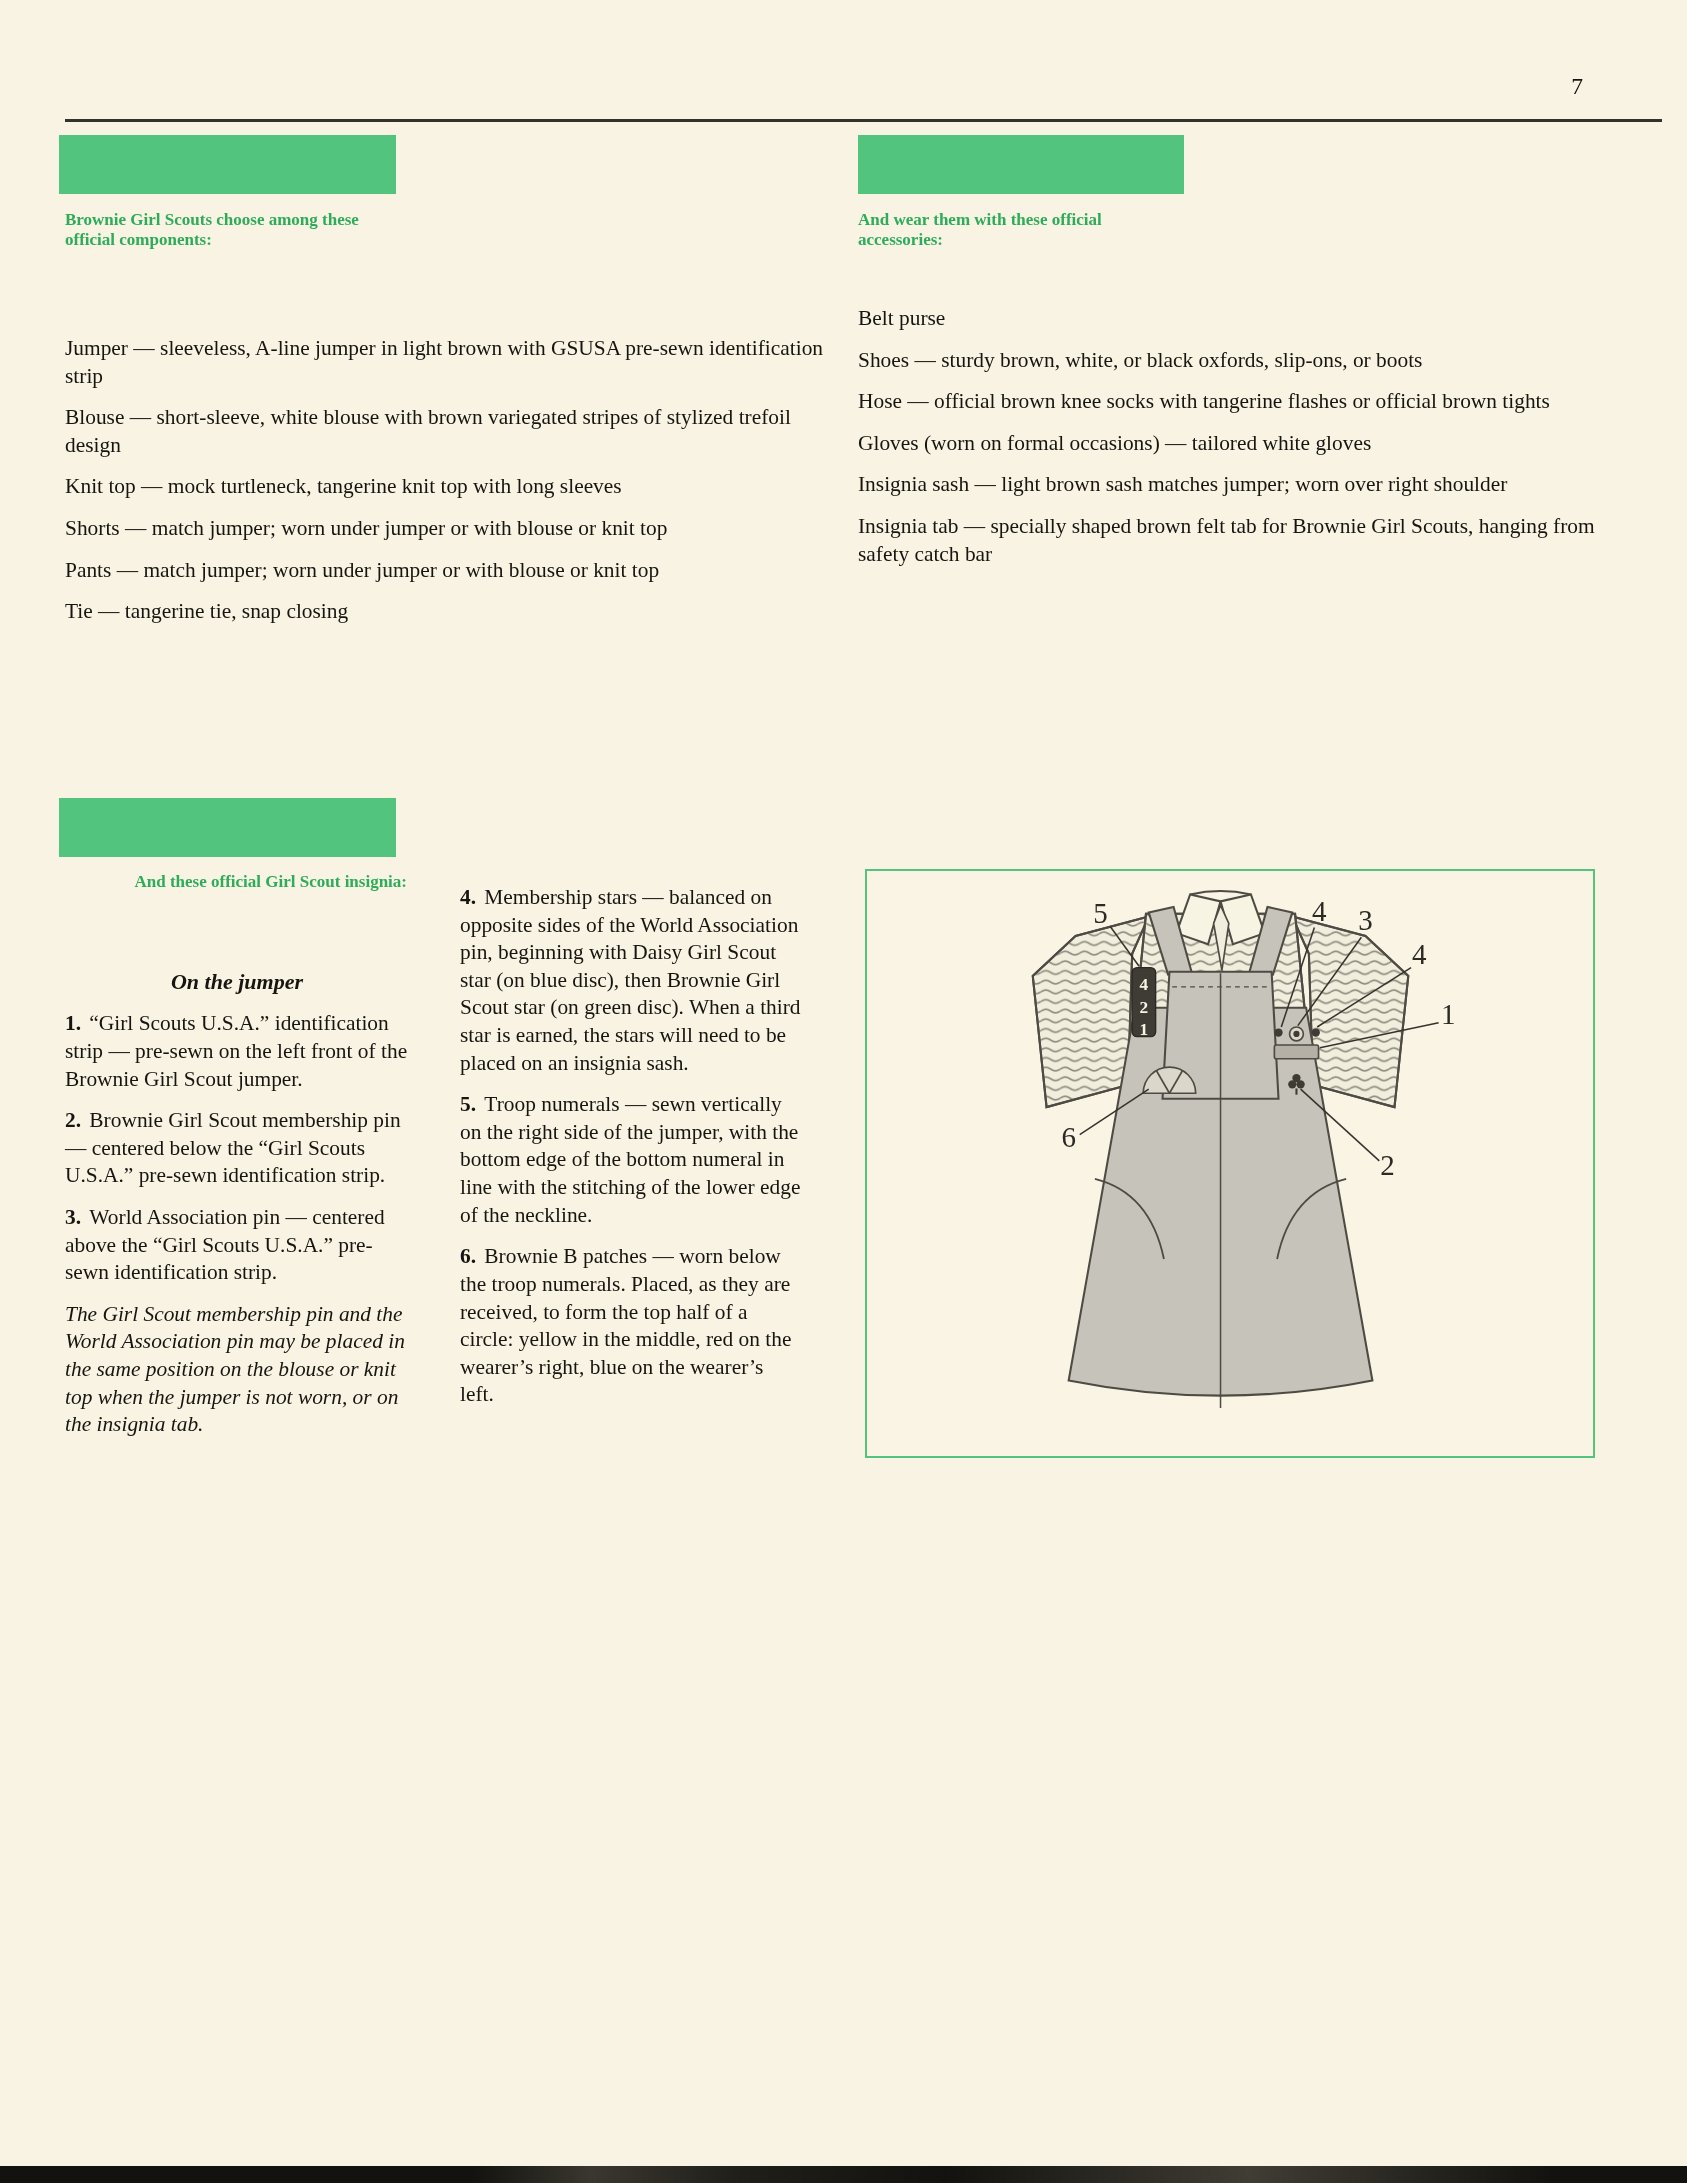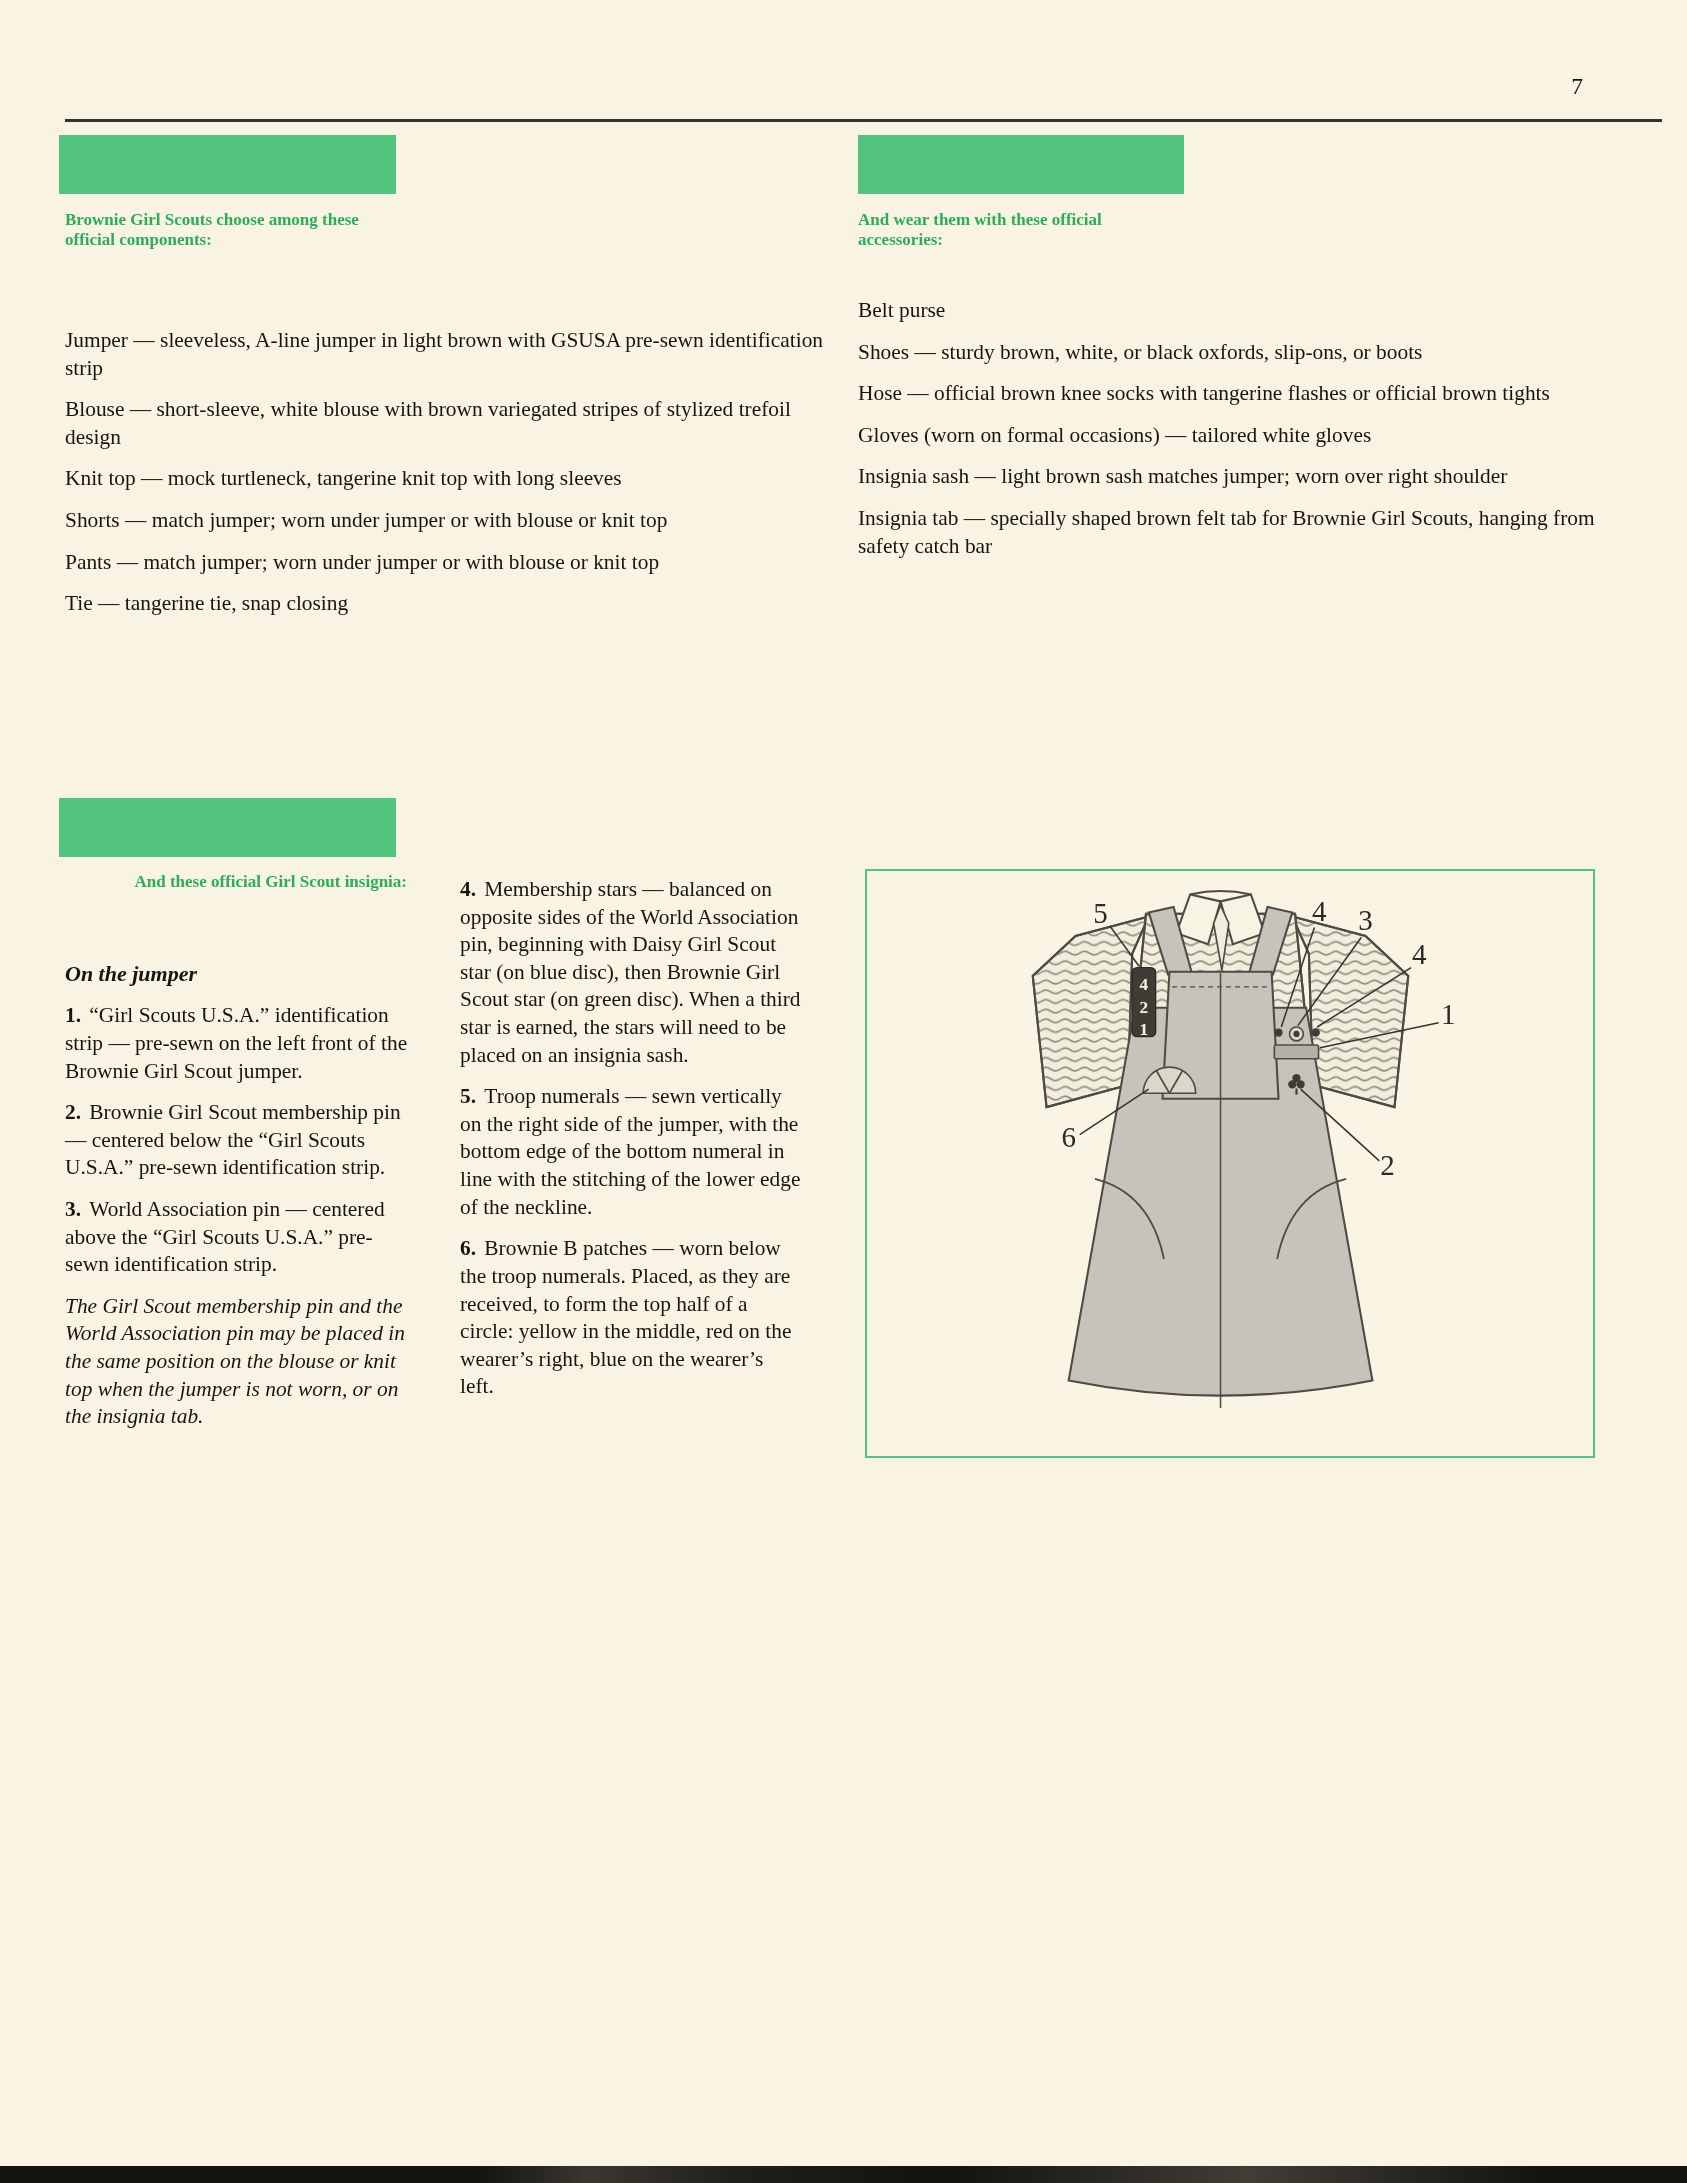--- a/index.html
+++ b/index.html
@@ -43,30 +43,31 @@
     line-height: 1.17;
   }
   .h-components { left: 65px; top: 210px; width: 323px; }
   .h-accessories { left: 858px; top: 210px; width: 304px; }
   .h-insignia { left: 62px; top: 872px; width: 345px; text-align: right; }
   .body-col {
     position: absolute;
     font-size: 21.4px;
     line-height: 1.29;
   }
-  .body-col p { margin: 4px 0 14px 0; }
+  .body-col p { margin: 12px 0 14px 0; }
   .col-components { left: 65px; top: 323px; width: 762px; }
   .col-accessories { left: 858px; top: 293px; width: 756px; }
   .col-insignia-1 { left: 65px; top: 956px; width: 344px; }
   .col-insignia-2 { left: 460px; top: 872px; width: 342px; }
   .subheading {
     font-weight: 700;
     font-style: italic;
     font-size: 22px;
     margin: 0 0 12.4px 0;
+    text-align: center;
   }
   .num-item b { margin-right: 8.3px; }
   .note-italic { font-style: italic; }
   .illustration-box {
     position: absolute;
     left: 865px;
     top: 869px;
     width: 730px;
     height: 589px;
     border: 2.1px solid #52c47e;

